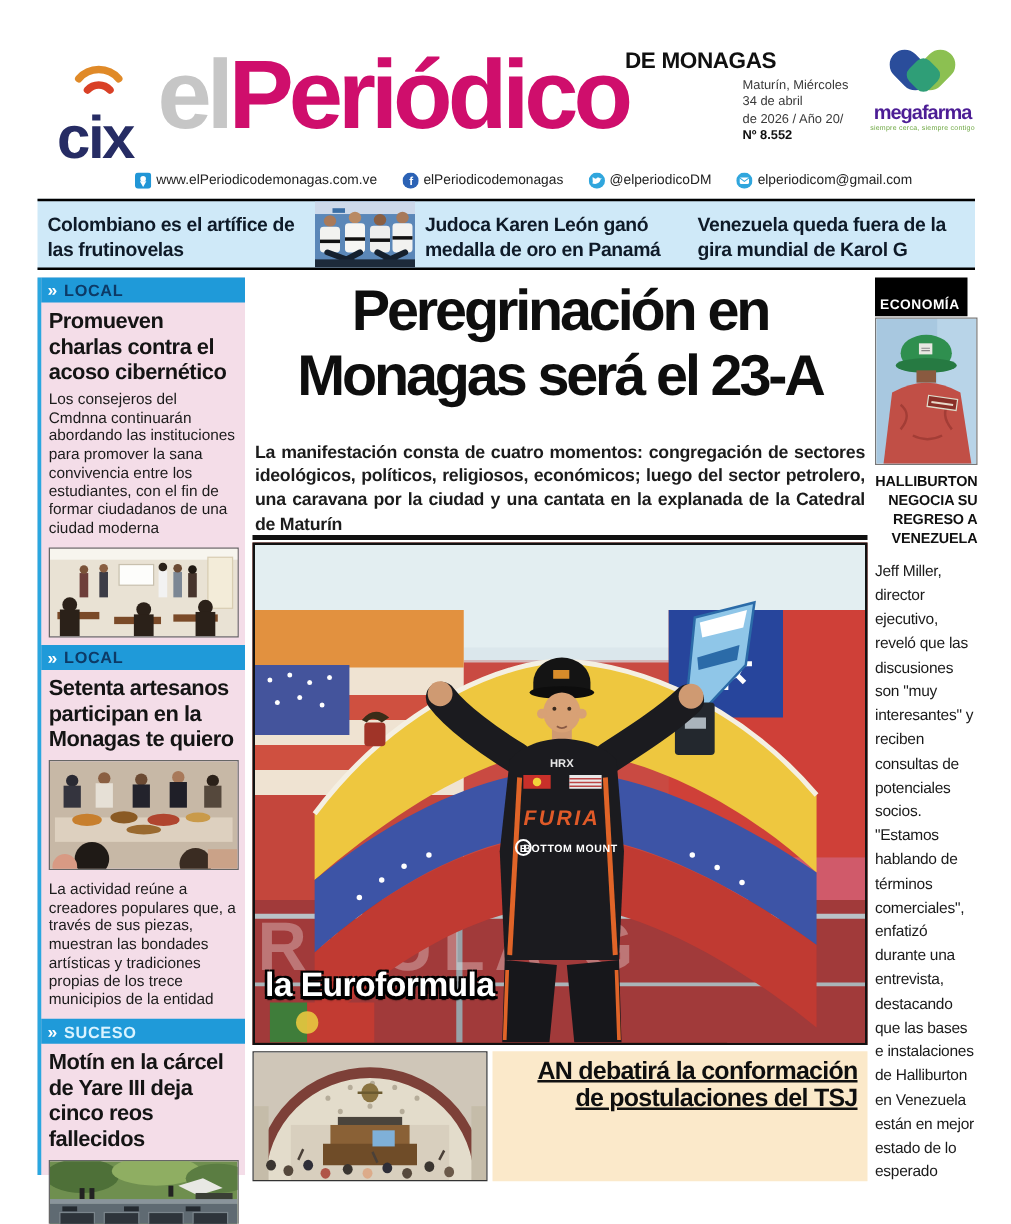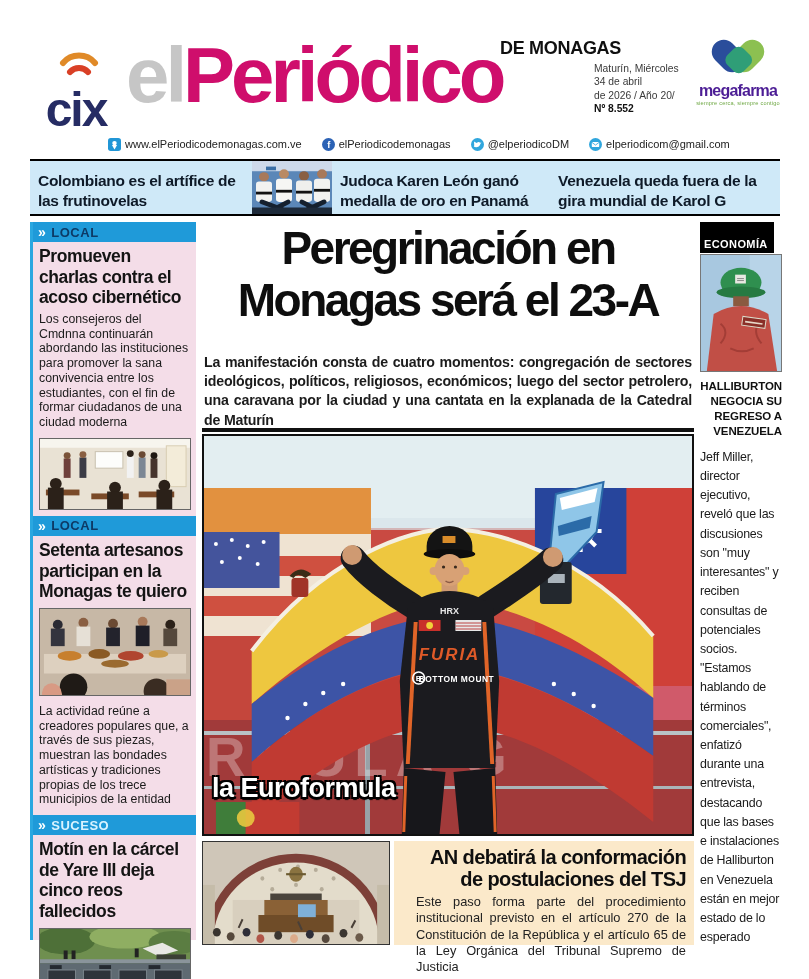--- a/index.html
+++ b/index.html
@@ -64,21 +64,21 @@
     border:2px solid #111; background:#c94a42; }
   #main-photo svg { display:block; width:100%; height:100%; }
   #photo-caption { position:absolute; left:8px; bottom:28px; font-size:27px; font-weight:700;
     color:#fff; line-height:1.25; letter-spacing:-0.5px;
     text-shadow:-2px -2px 0 #000, 2px -2px 0 #000, -2px 2px 0 #000, 2px 2px 0 #000, 0 3px 1px #000; }
 
   
   #an-story { position:absolute; top:619px; left:0; width:492px; height:104px; display:flex; gap:4px; }
   #an-photo { width:188px; height:100%; border:1px solid #333; flex:0 0 188px; }
   #an-photo svg { display:block; width:100%; height:100%; }
-  #an-box { flex:1; background:#fbe9ca; padding:5px 8px 4px 22px; }
+  #an-box { flex:1; background:#fbe9ca; padding:5px 8px 4px 10px;text-decoration:underline; }
   #an-headline { text-align:right; font-size:20px; font-weight:700; line-height:1.12;
     color:#0f0f0f; letter-spacing:-0.6px; }
   #an-body { margin-top:3px; font-size:12.8px; line-height:1.28; color:#222; text-align:justify; }
 
   
   #right-col { left:700px; top:222px; width:82px; }
   #econ-tag { display:inline-block; background:#000; color:#fff; font-size:11px; font-weight:700;
     padding:16px 6px 3px 4px; letter-spacing:0.4px; }
   #econ-photo { width:82px; height:118px; margin-top:1px; border:1px solid #777; }
   #econ-photo svg { display:block; width:100%; height:100%; }
@@ -456,21 +456,20 @@
           <circle cx="108" cy="86" r="4" fill="#2e2e38"></circle>
             <circle cx="124" cy="90" r="4" fill="#55483c"></circle>
           <circle cx="142" cy="85" r="4" fill="#3a3530"></circle>
             <circle cx="158" cy="89" r="4" fill="#6b5a4a"></circle>
           <path d="M36,80 l4,-8 M100,82 l-4,-8 M150,80 l4,-7" stroke="#4a4038" stroke-width="2"></path>
         </g>
       </svg>
     </div>
     <div id="an-box">
       <div id="an-headline">AN debatirá la conformación de postulaciones del TSJ</div>
-      <div id="an-body">Este paso forma parte del procedimiento institucional previsto en el artículo 270 de la Constitución de la República y el artículo 65 de la Ley Orgánica del Tribunal Supremo de Justicia</div>
     </div>
   </div>
 </div>
 
 <div class="abs" id="right-col">
   <span id="econ-tag">ECONOMÍA</span>
   <div id="econ-photo">
     <svg viewBox="0 0 82 118" preserveAspectRatio="none">
       <rect width="82" height="118" fill="#a8c8e0"></rect>
       <rect x="50" width="32" height="118" fill="#b8d4e8"></rect>

